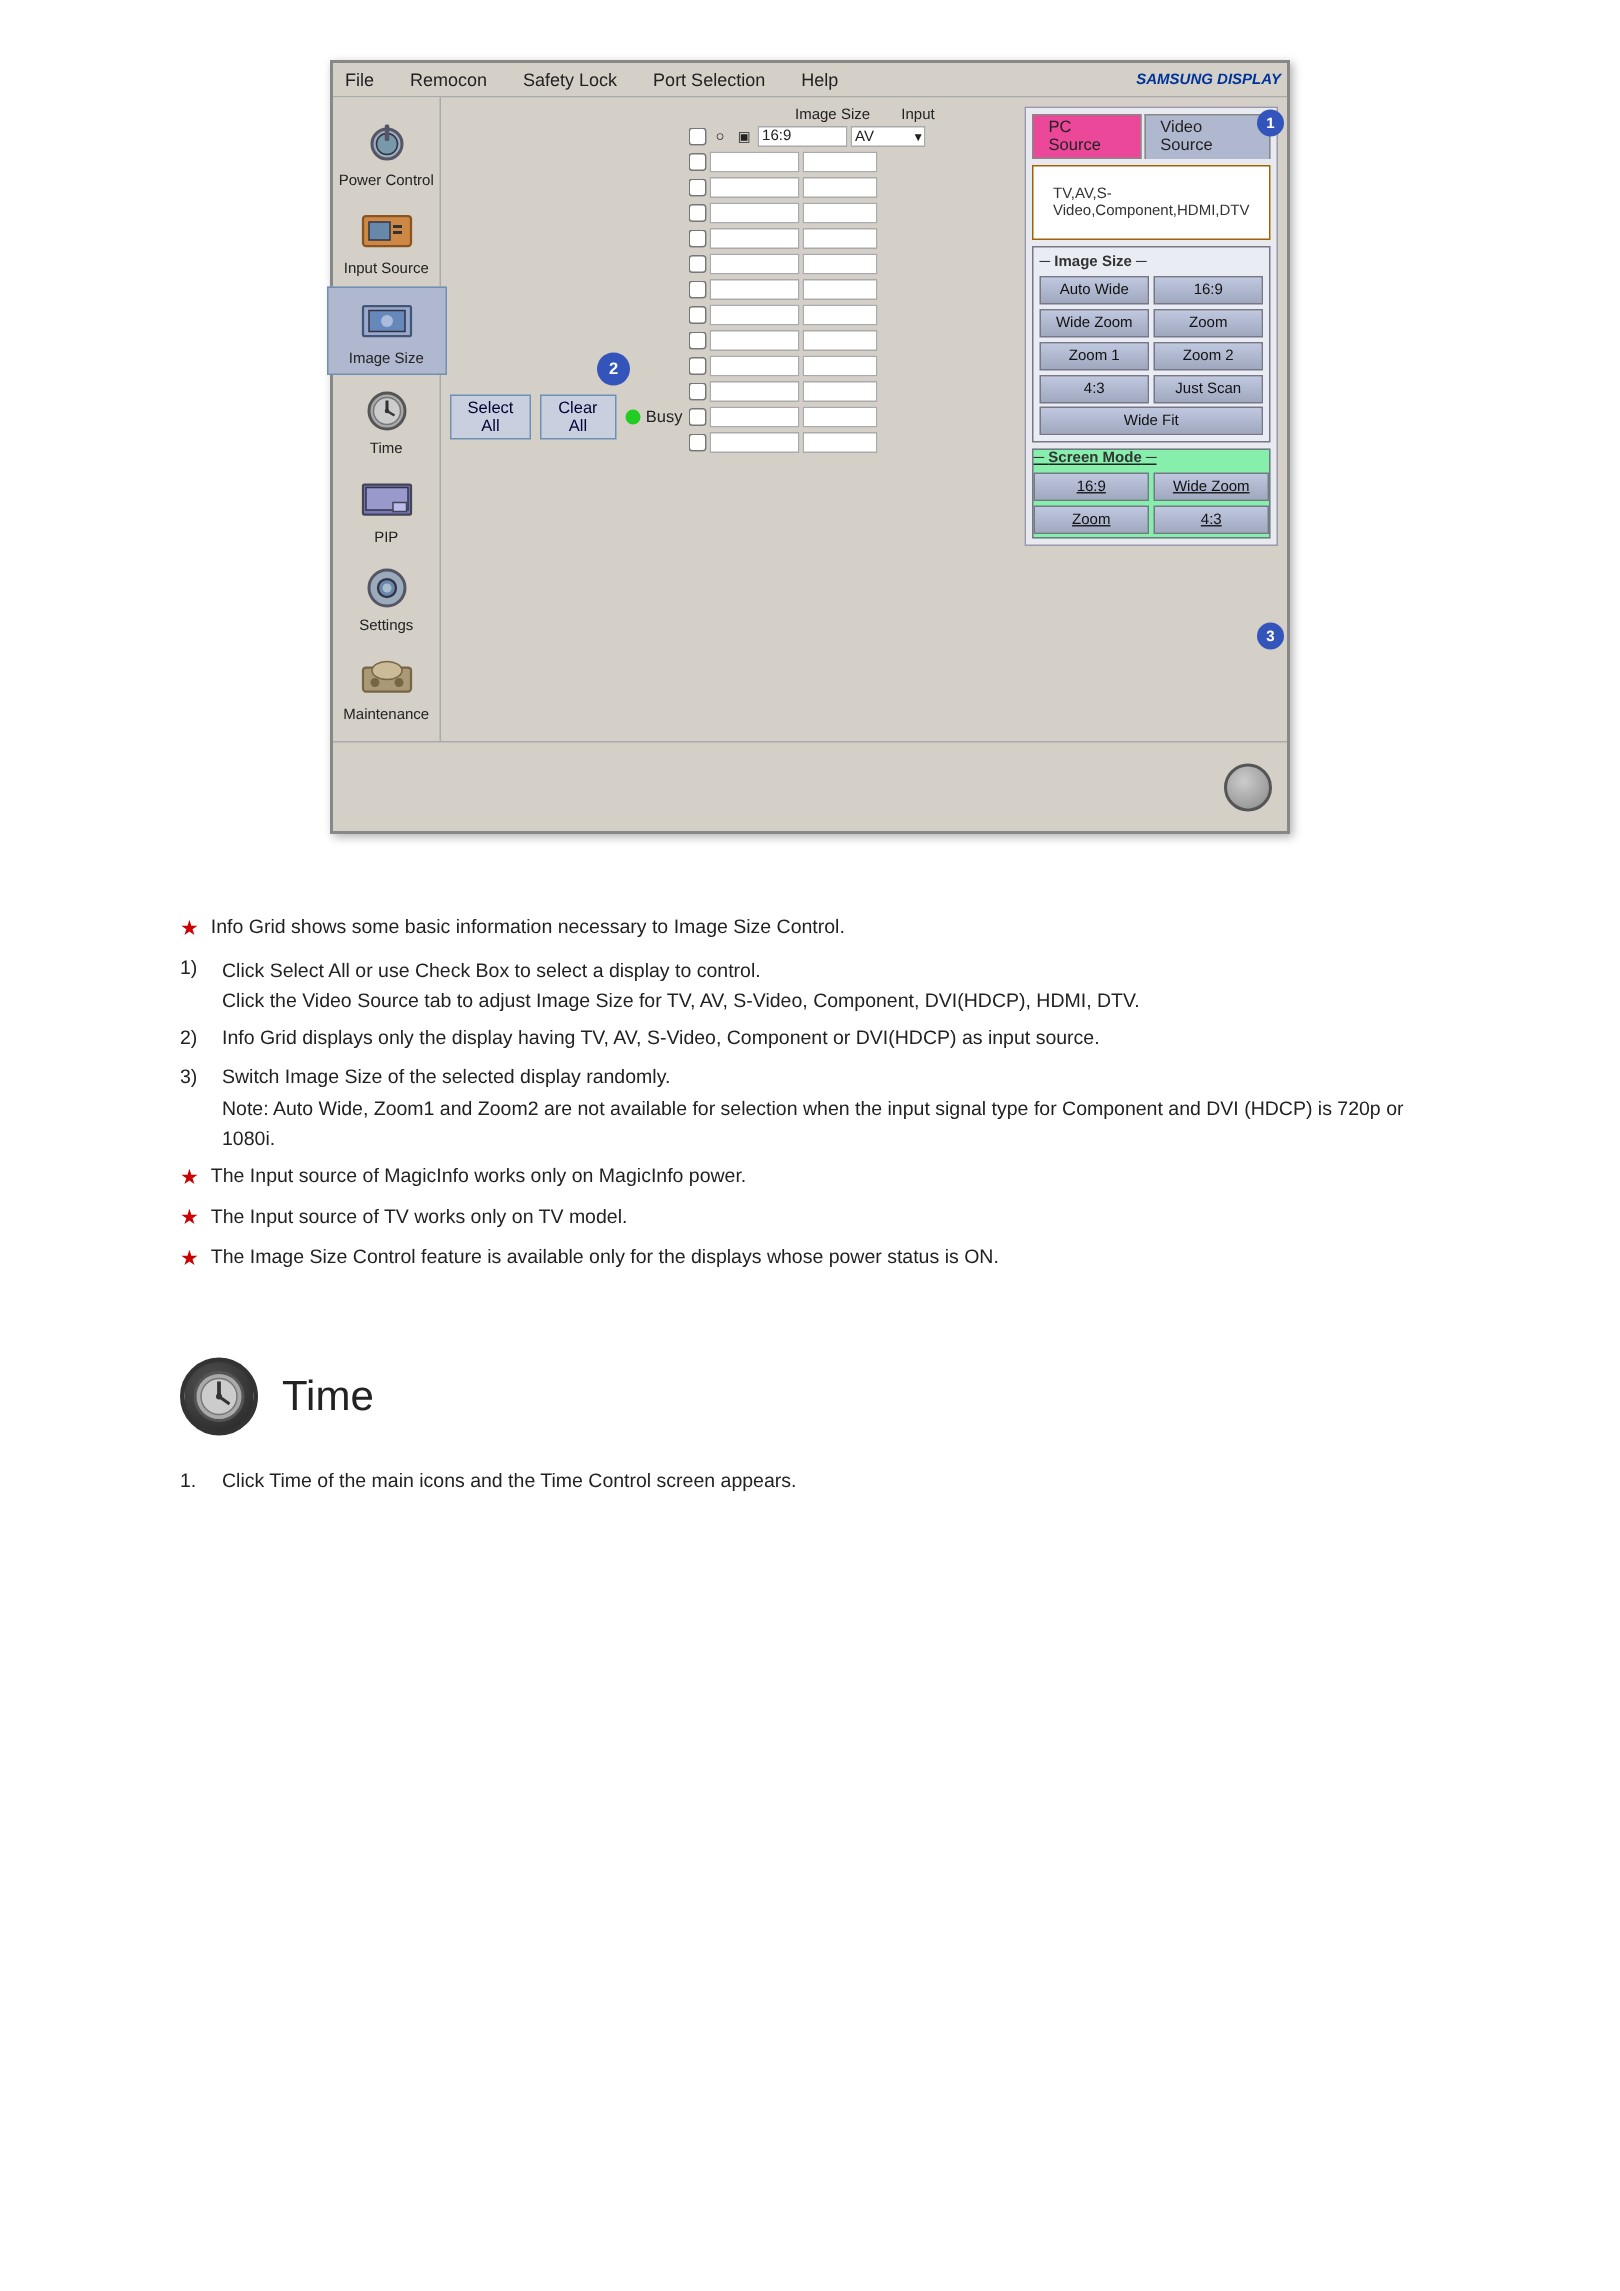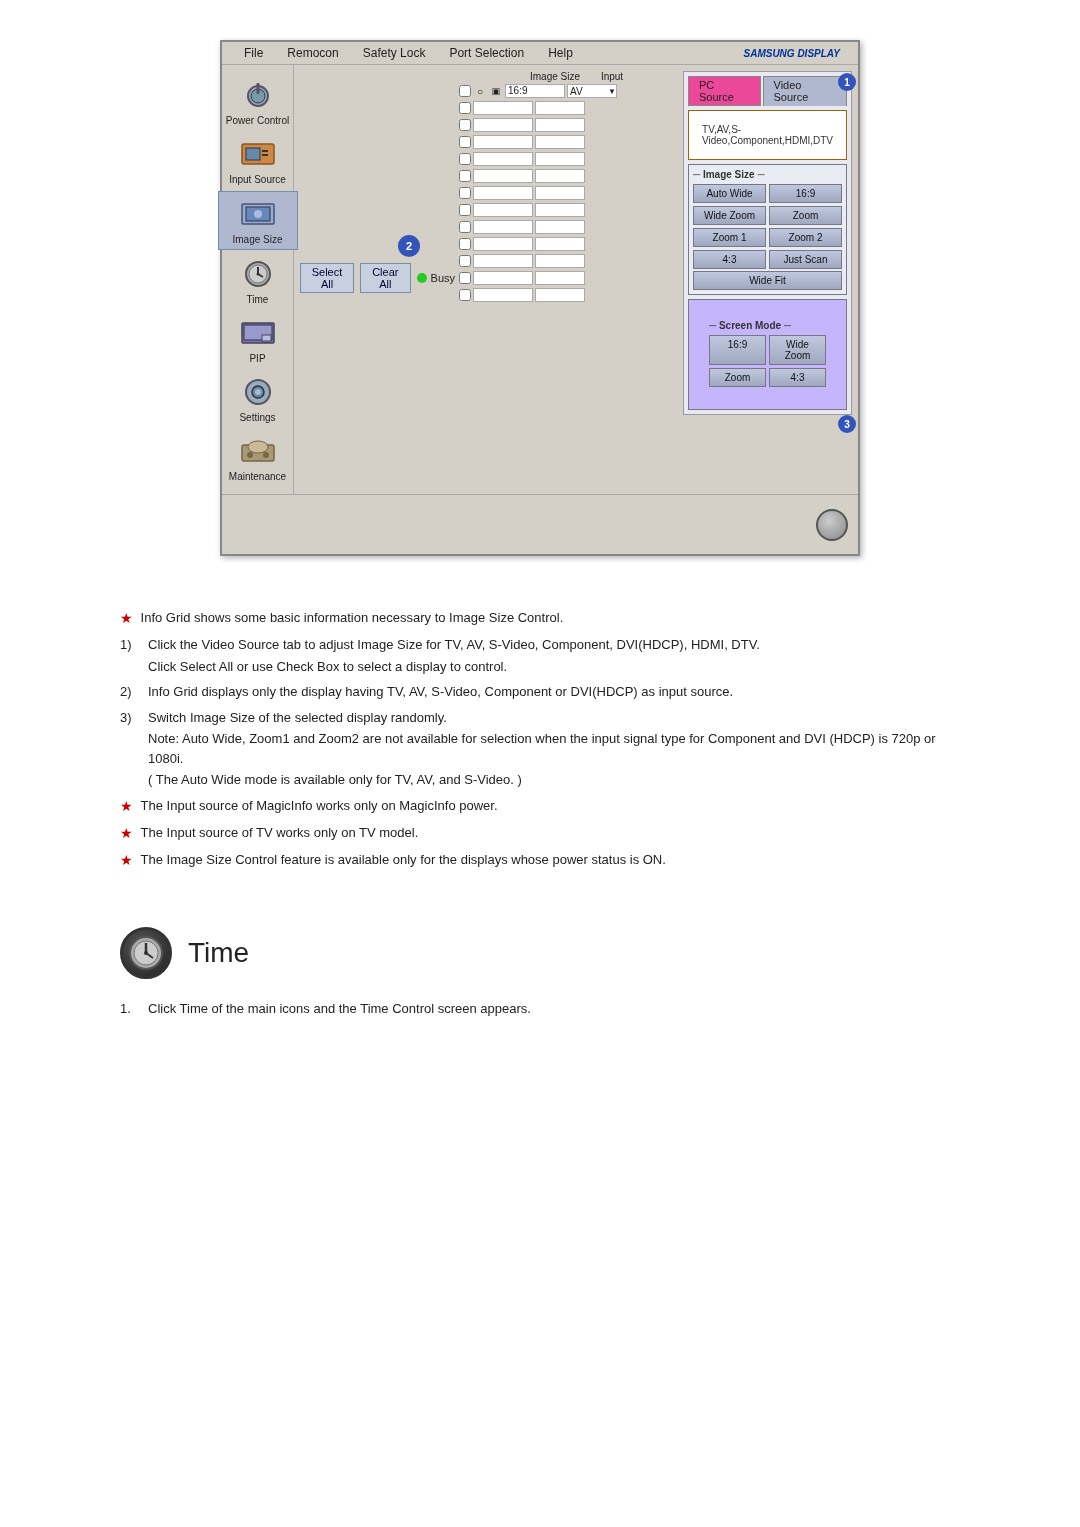--- a/index.html
+++ b/index.html
@@ -63,21 +63,21 @@
       border: 1px solid #888;
       font-size: 9px;
       display: flex;
       align-items: center;
       justify-content: center;
       cursor: pointer;
     }
 
     .window-menubar {
       background: #d4d0c8;
-      padding: 2px 18px;
+      padding: 2px 4px;
       display: flex;
       gap: 16px;
       font-size: 12px;
       border-bottom: 1px solid #aaa;
       align-items: center;
     }
 
     .menu-item {
       cursor: pointer;
       padding: 2px 4px;
@@ -283,22 +283,23 @@
       border: 1px solid #778;
       padding: 3px 6px;
       font-size: 10px;
       text-align: center;
       cursor: pointer;
       color: #111;
     }
 
     .screen-mode-section {
       border: 1px solid #778;
-      padding: 20px;
-      background: #c4b5fd;
+      padding: 0;
+      background: #86efac;
+      text-decoration: underline;
     }
 
     
     .bottom-panel {
       background: #d4d0c8;
       border-top: 1px solid #aaa;
       height: 60px;
       display: flex;
       align-items: center;
       justify-content: flex-end;
@@ -635,36 +636,35 @@
   <div class="notes-section">
 
     <div class="note-item">
       <span class="note-star">★</span>
       <span class="note-text">Info Grid shows some basic information necessary to Image Size Control.</span>
     </div>
 
     <div class="note-item">
       <span class="note-number">1)</span>
       <div class="note-text">
+        <div style="margin-top:2px;">Click Select All or use Check Box to select a display to control.</div>
         <div>Click the Video Source tab to adjust Image Size for TV, AV, S-Video, Component, DVI(HDCP), HDMI, DTV.</div>
-        <div style="margin-top:2px;">Click Select All or use Check Box to select a display to control.</div>
       </div>
     </div>
 
     <div class="note-item">
       <span class="note-number">2)</span>
       <span class="note-text">Info Grid displays only the display having TV, AV, S-Video, Component or DVI(HDCP) as input source.</span>
     </div>
 
     <div class="note-item">
       <span class="note-number">3)</span>
       <div class="note-text">
         <div>Switch Image Size of the selected display randomly.</div>
         <div style="margin-top:2px;">Note: Auto Wide, Zoom1 and Zoom2 are not available for selection when the input signal type for Component and DVI (HDCP) is 720p or 1080i.</div>
-        <div style="margin-top:2px;">( The Auto Wide mode is available only for TV, AV, and S-Video. )</div>
       </div>
     </div>
 
     <div class="note-item">
       <span class="note-star">★</span>
       <span class="note-text">The Input source of MagicInfo works only on MagicInfo power.</span>
     </div>
 
     <div class="note-item">
       <span class="note-star">★</span>

